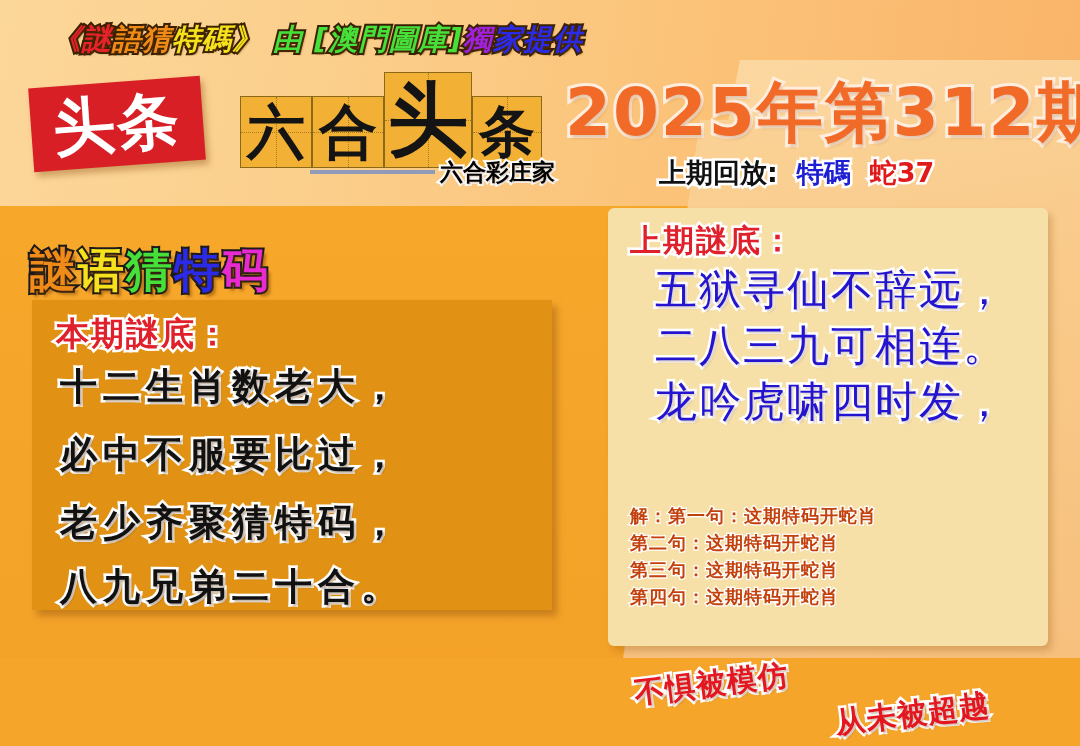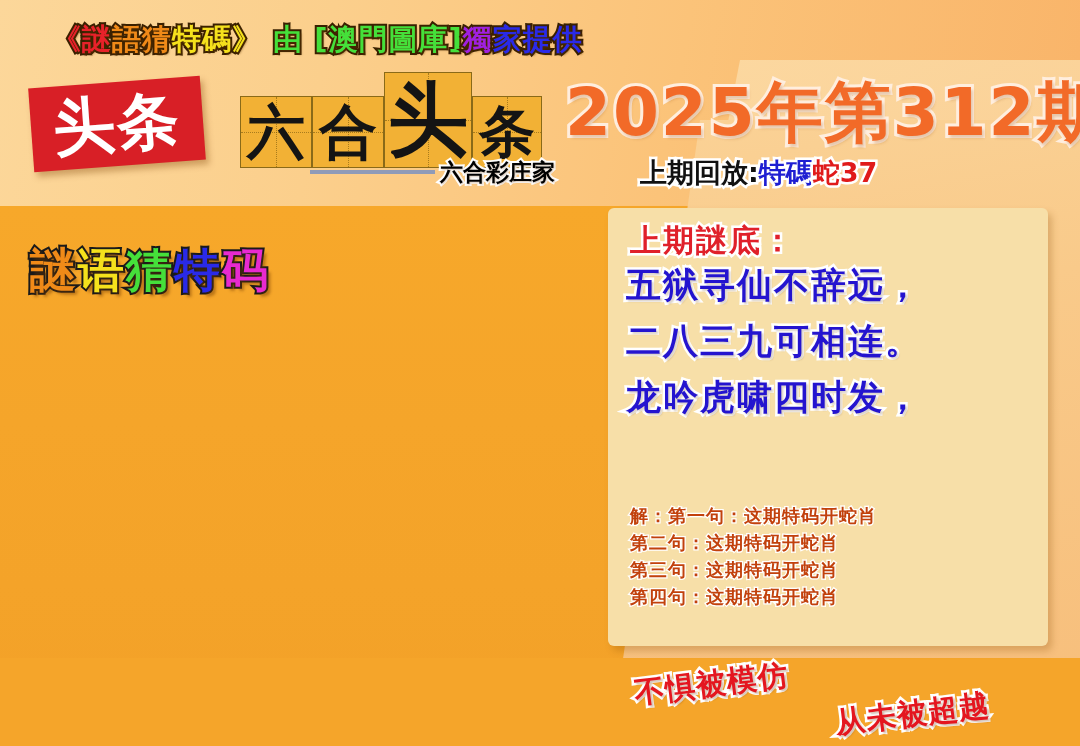--- a/index.html
+++ b/index.html
@@ -38,20 +38,21 @@
     position:absolute;left:0;bottom:0;width:1080px;height:88px;
     background:#f5a52a;
   }
 
   
   .topline{
     position:absolute;left:52px;top:20px;
     font-size:29px;font-weight:bold;letter-spacing:1px;
     white-space:nowrap;
     font-family:"DejaVu Sans","Liberation Sans",sans-serif;
+    font-style:italic;
   }
   .topline span{
     -webkit-text-stroke:4px #3a2000;
     paint-order:stroke fill;
     text-shadow:2px 2px 2px rgba(90,50,0,.45);
   }
   .c-red{color:#e8222a;}
   .c-org{color:#f08a18;}
   .c-yel{color:#f5e11c;}
   .c-grn{color:#45e03a;}
@@ -114,21 +115,21 @@
     color:#f26a28;
     -webkit-text-stroke:6px #ffeede;paint-order:stroke fill;
     white-space:nowrap;
     text-shadow:2px 3px 3px rgba(150,80,20,.25);
   }
   .replay{
     position:absolute;left:640px;top:155px;
     font-size:27px;font-weight:bold;white-space:nowrap;
   }
   .replay span{
-    -webkit-text-stroke:5px #ffffff;paint-order:stroke fill;
+    -webkit-text-stroke:5px #ffffff;paint-order:stroke fill;margin-left:19px;
   }
   .rp-black{color:#111111;}
   .rp-blue{color:#1e1ed2;}
   .rp-red{color:#e01a1a;}
 
   
   .rainbow{
     position:absolute;left:30px;top:240px;
     font-size:46px;font-weight:bold;letter-spacing:2px;white-space:nowrap;
   }
@@ -167,24 +168,25 @@
     box-shadow:4px 5px 7px rgba(130,70,0,.25);
   }
   .rbox-title{
     position:absolute;left:22px;top:12px;
     font-size:31px;font-weight:bold;color:#e0202a;letter-spacing:2px;
     -webkit-text-stroke:5px #ffffff;paint-order:stroke fill;
     white-space:nowrap;
   }
   .rline{
     position:absolute;left:18px;width:410px;
-    font-size:35px;font-weight:bold;color:#2414cf;
+    font-size:42px;font-weight:normal;color:#2414cf;
     -webkit-text-stroke:5px #ffffff;paint-order:stroke fill;
     white-space:nowrap;letter-spacing:2px;
     text-shadow:2px 2px 2px rgba(90,50,0,.22);
+    text-align:center;
   }
   .expl{
     position:absolute;left:22px;width:410px;
     font-size:18px;font-weight:bold;color:#c2410c;
     -webkit-text-stroke:2.5px #ffffff;paint-order:stroke fill;
     white-space:nowrap;letter-spacing:1px;
   }
 
   
   .mark-left{
@@ -241,20 +243,27 @@
   <div class="rule"></div>
   <div class="slogan">六合彩庄家</div>
 
   <div class="issue">2025年第312期</div>
   <div class="replay">
     <span class="rp-black">上期回放:</span><span class="rp-blue">特碼</span><span class="rp-red">蛇37</span>
   </div>
 
   <div class="rainbow" id="rainbow"><span class="c-org">謎</span><span class="c-yel">语</span><span class="c-grn">猜</span><span class="c-blue">特</span><span class="c-magenta">码</span></div>
 
+  <div class="lbox">
+    <div class="lbox-title">本期謎底：</div>
+    <div class="lline" style="top:62px">十二生肖数老大，</div>
+    <div class="lline" style="top:130px">必中不服要比过，</div>
+    <div class="lline" style="top:198px">老少齐聚猜特码，</div>
+    <div class="lline" style="top:262px">八九兄弟二十合。</div>
+  </div>
 
   <div class="rbox">
     <div class="rbox-title">上期謎底：</div>
     <div class="rline" style="top:54px">五狱寻仙不辞远，</div>
     <div class="rline" style="top:110px">二八三九可相连。</div>
     <div class="rline" style="top:166px">龙吟虎啸四时发，</div>
 
     <div class="expl" style="top:296px">解：第一句：这期特码开蛇肖</div>
     <div class="expl" style="top:350px">第三句：这期特码开蛇肖</div>
     <div class="expl" style="top:323px">第二句：这期特码开蛇肖</div>

